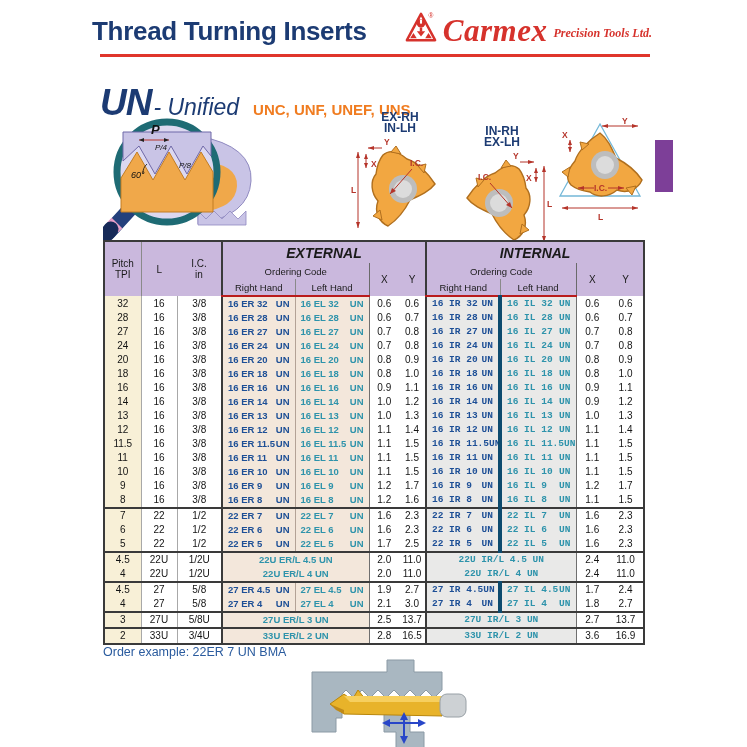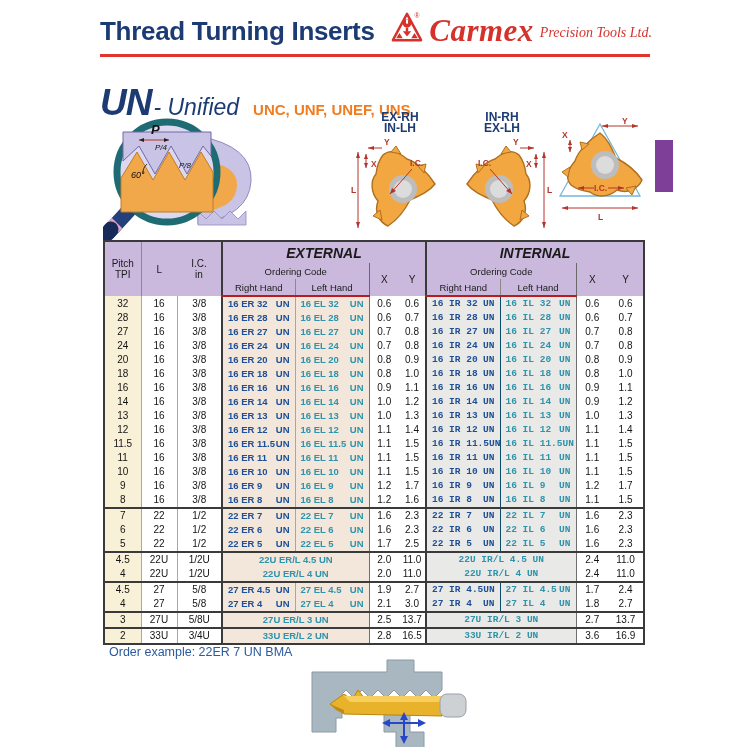--- a/index.html
+++ b/index.html
@@ -4,25 +4,25 @@
 <style>
   html,body{margin:0;padding:0;}
   body{
     width:747px;height:747px;position:relative;background:#ffffff;
     font-family:"Liberation Sans", sans-serif;overflow:hidden;
     -webkit-font-smoothing:antialiased;
   }
   .abs{position:absolute;}
 
   
-  .page-title{left:100px;top:16px;font-size:26px;font-weight:bold;color:#1c3b73;letter-spacing:-0.3px;}
+  .page-title{left:92px;top:16px;font-size:26px;font-weight:bold;color:#1c3b73;letter-spacing:-0.3px;}
   .logo{right:95px;top:10px;display:flex;align-items:flex-end;}
   .logo-tri{margin-right:6px;margin-bottom:2px;}
   .logo-word{font-family:"Liberation Serif", serif;font-style:italic;font-weight:bold;font-size:31px;color:#d6322c;line-height:1;letter-spacing:0.5px;}
-  .logo-tag{font-family:"Liberation Serif", serif;font-style:italic;font-weight:normal;font-size:14px;color:#d6322c;margin-left:6px;margin-bottom:5px;}
+  .logo-tag{font-family:"Liberation Serif", serif;font-style:italic;font-weight:bold;font-size:12px;color:#d6322c;margin-left:6px;margin-bottom:5px;}
   .red-rule{left:100px;top:54px;width:550px;height:3px;background:#e0352b;}
 
   
   .sec{left:100px;top:82px;display:flex;align-items:baseline;}
   .sec-un{font-size:37px;font-weight:bold;font-style:italic;color:#1c3b73;letter-spacing:-1px;}
   .sec-unified{font-size:23px;font-style:italic;color:#1c3b73;margin-left:2px;}
   .sec-subtypes{font-size:15px;font-weight:bold;color:#f07c20;margin-left:14px;}
 
   
   .diag{width:102px;text-align:center;}
@@ -49,28 +49,28 @@
   tbody tr.gend td{border-bottom:2px solid #3a3a3a;}
   td.c-pitch{background:#f8f0d7;}
   td.c-l{border-left:1px solid #a8a8a8;}
   td.c-ic{border-left:1px solid #a8a8a8;}
   td.c-er,td.c-el{background:#f3e7db;}
   td.c-ir,td.c-il{background:#e9e9e8;font-family:Liberation Mono, monospace;}
   td.c-er{border-left:2px solid #3a3a3a;}
   td.c-el{border-left:1px solid #b3a296;}
   td.c-x1{border-left:1px solid #6f6f6f;}
   td.c-ir{border-left:2px solid #3a3a3a;}
-  td.c-il{border-left:1px solid #0c4a6e;text-align:right;}
+  td.c-il{border-left:4px solid #0c4a6e;text-align:right;}
   td.c-x2{border-left:1px solid #6f6f6f;}
   .code{display:flex;justify-content:space-between;padding:0 5px;font-weight:bold;font-size:9.5px;}
   .code-m{font-weight:bold;font-size:9.5px;text-align:center;}
   .t-navy{color:#1d4f96;}
   .t-teal{color:#2e93ab;}
 
-  .order-ex{left:109px;top:645px;font-size:12.5px;color:#2a5b9e;}
+  .order-ex{left:103px;top:645px;font-size:12.5px;color:#2a5b9e;}
 </style>
 </head>
 <body>
 
 <svg width="0" height="0" style="position:absolute">
   <defs>
     <g id="trigon">
       <path d="M25,17 C33,10 42,15 49,21 C59,24 70,35 77,46 C71,54 61,58 52,62 C47,72 39,82 30,88 C21,84 16,74 20,63 C13,55 12,43 18,36 C19,28 21,22 25,17 Z" fill="#f2a741" stroke="#b06f1e" stroke-width="1.4"></path>
       <path d="M33,14 L38,8 L43,16 Z" fill="#f2a741" stroke="#b06f1e" stroke-width="1"></path>
       <path d="M60,28 L68,26 L66,35 Z" fill="#f2a741" stroke="#b06f1e" stroke-width="1"></path>
@@ -149,21 +149,21 @@
     <line class="dimline" x1="16" y1="18" x2="16" y2="32"></line>
     <polygon points="16,18 14,23 18,23" fill="#b5342a"></polygon>
     <polygon points="16,32 14,27 18,27" fill="#b5342a"></polygon>
     <text class="dimtxt" x="21" y="31">X</text>
     <text class="dimtxt" x="60" y="30">I.C.</text>
     <line class="dimline" x1="62" y1="33" x2="40" y2="58"></line>
     <polygon points="40,58 42,52 46,55" fill="#b5342a"></polygon>
   </svg>
 </div>
 
-<div class="abs diag" style="left:451px;top:112px">
+<div class="abs diag" style="left:451px;top:126px">
   <div class="diag-label">
     <div>IN-RH</div>
     <div>EX-LH</div>
   </div>
   <svg width="100" height="100" viewBox="0 0 100 100">
     <use href="#trigon" transform="translate(92,2) scale(-1,1)"></use>
     <line class="dimline" x1="92" y1="16" x2="92" y2="92"></line>
     <polygon points="92,16 90,22 94,22" fill="#b5342a"></polygon>
     <polygon points="92,92 90,86 94,86" fill="#b5342a"></polygon>
     <text class="dimtxt" x="95" y="57">L</text>

